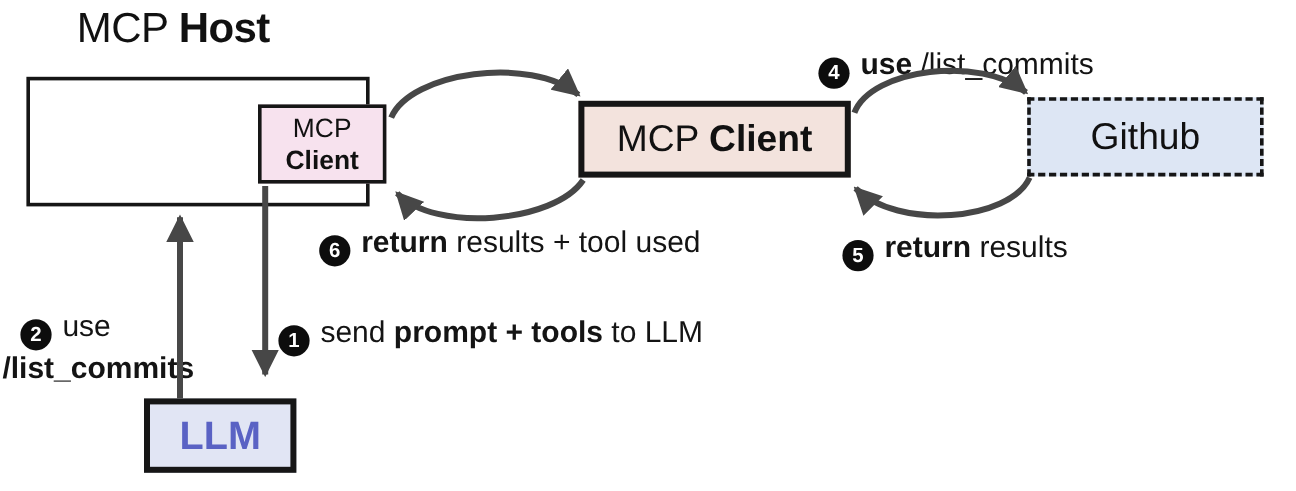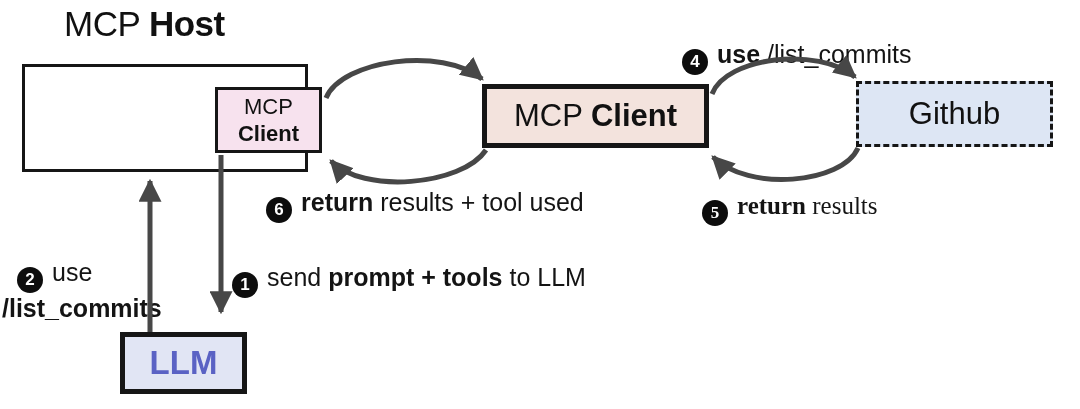--- a/index.html
+++ b/index.html
@@ -101,21 +101,21 @@
     background: #0d0d0d;
     color: #ffffff;
     font-size: 17px;
     font-weight: 700;
     margin-right: 9px;
     vertical-align: -4px;
   }
   .step-3 { left: 255px; top: 10px; }
   .step-4 { left: 682px; top: 9px; margin-top: 31px; }
   .step-6 { left: 266px; top: 188px; }
-  .step-5 { left: 702px; top: 192px; font-family: Liberation Serif, serif; }
+  .step-5 { left: 702px; top: 192px; }
   .step-1 { left: 232px; top: 263px; }
   .step-2 { left: 2px; top: 217px; line-height: 31px; margin-top: 40px; }
   .step-2 .line1 { margin-left: 15px; }
   b { font-weight: 700; }
 </style>
 </head>
 <body>
 
 <div class="canvas">
 

